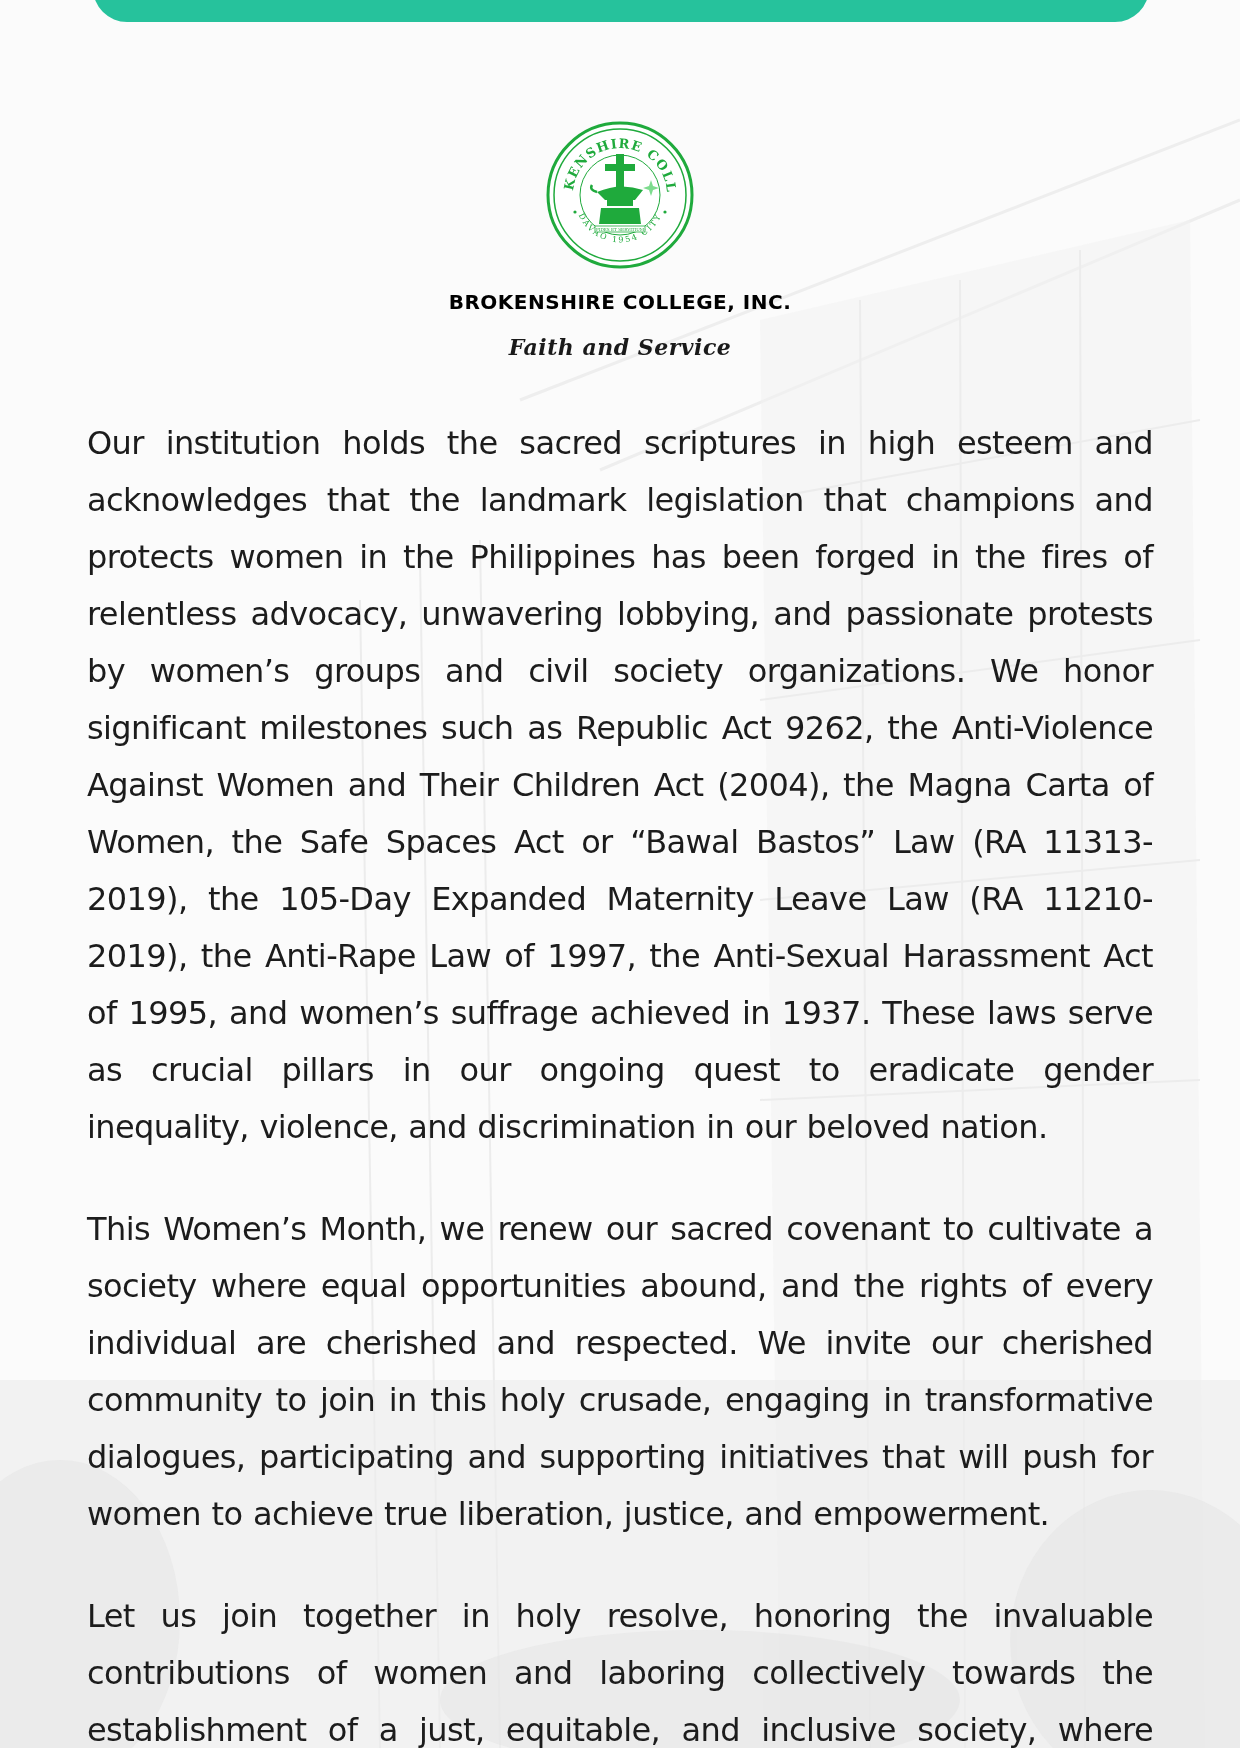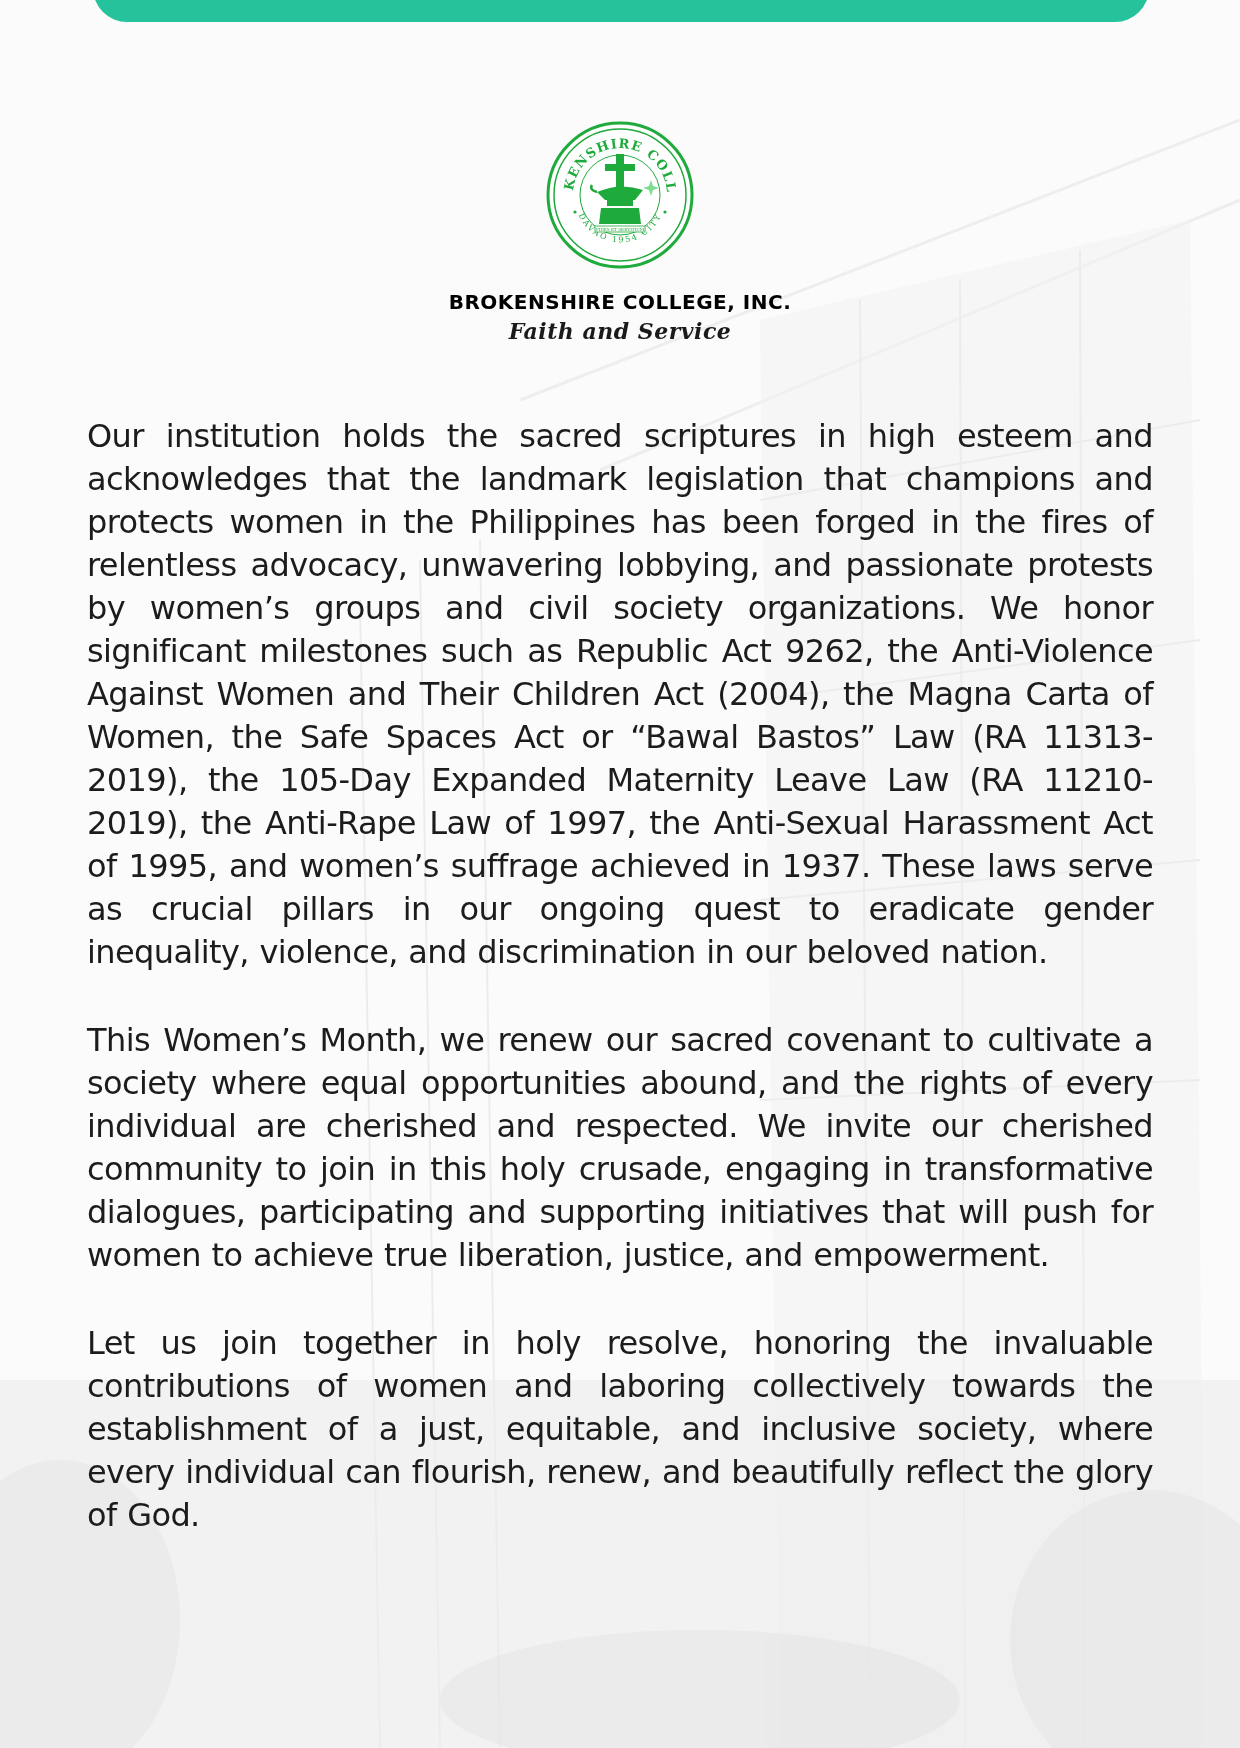--- a/index.html
+++ b/index.html
@@ -37,39 +37,39 @@
     }
     .college-name {
       margin-top: 20px;
       font-family: "DejaVu Sans", sans-serif;
       font-weight: bold;
       font-size: 20px;
       letter-spacing: 0.5px;
       color: #000000;
     }
     .tagline {
-      margin-top: 4px;
+      margin-top: 20px;
       font-family: "DejaVu Serif", serif;
       font-style: italic;
       font-weight: bold;
       font-size: 22px;
       color: #1a1a1a;
       letter-spacing: 0.5px;
     }
     .content {
       position: absolute;
       left: 87px; top: 415px;
       width: 1066px;
       z-index: 2;
     }
     .content p {
       margin: 0 0 45px 0;
       font-family: "DejaVu Sans", sans-serif;
       font-size: 32px;
-      line-height: 43px;
+      line-height: 57px;
       text-align: justify;
       color: #1c1c1c;
       font-weight: normal;
       letter-spacing: -0.6px;
       word-spacing: 1px;
     }
   </style>
 </head>
 <body style="--accent: #26c29c;">
 

